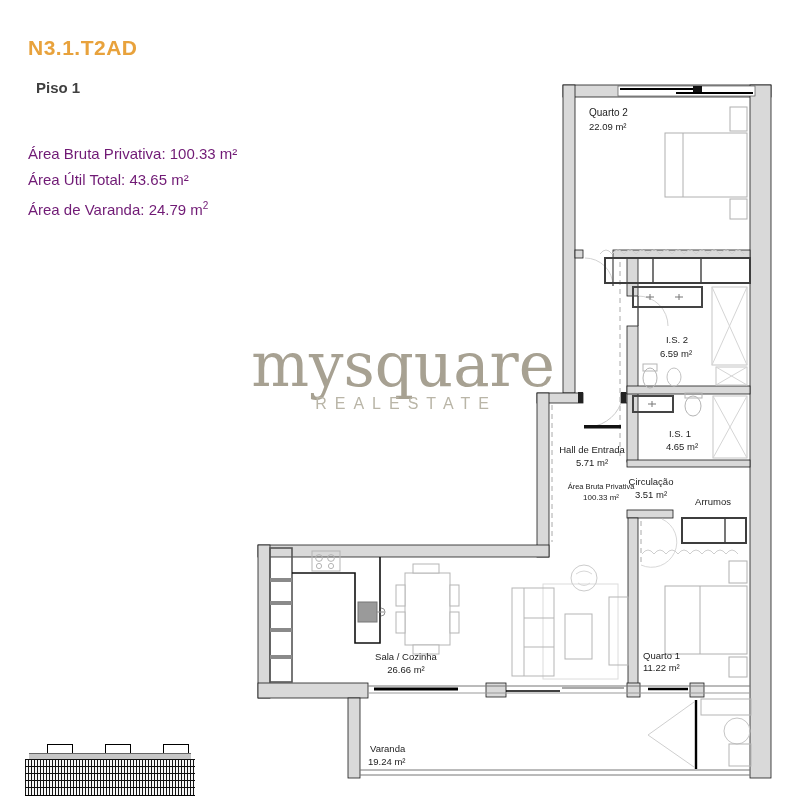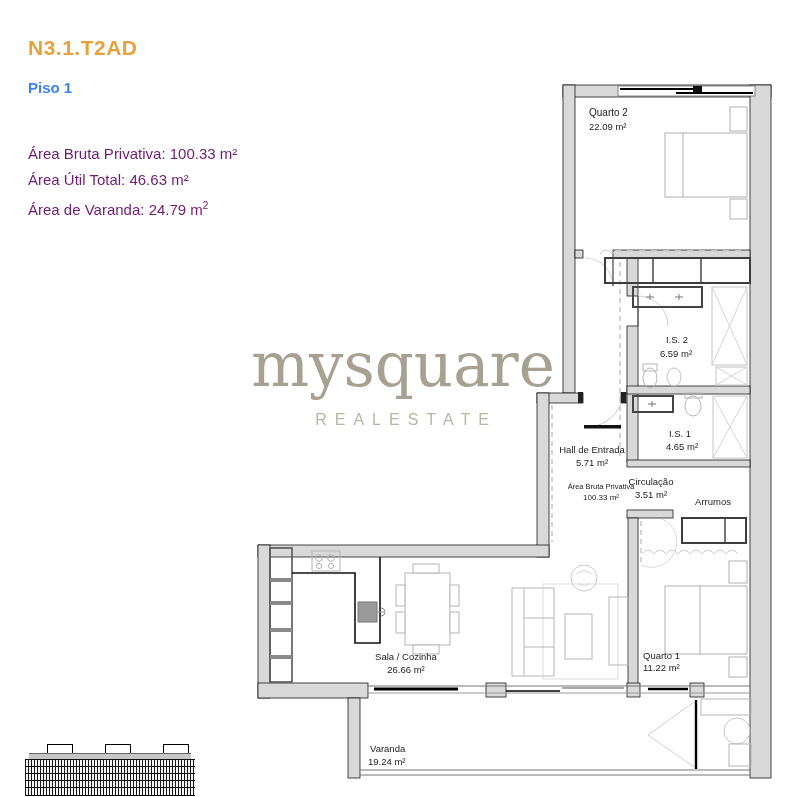--- a/index.html
+++ b/index.html
@@ -1,48 +1,48 @@
 <!DOCTYPE html>
 <html><head>
 <meta charset="utf-8">
 <style>
   html,body{margin:0;padding:0;background:#ffffff;width:792px;height:797px;overflow:hidden;
     font-family:"Liberation Sans",sans-serif;}
   .abs{position:absolute;}
   #page{position:relative;width:792px;height:641px;background:#fff;}
 
   .title{left:28px;top:36px;font-size:21px;font-weight:700;color:#E8A23C;letter-spacing:.5px;z-index:3;}
-  .piso{left:28px;top:79px;font-size:15px;font-weight:700;color:#3b82f6;z-index:3;}
+  .piso{left:36px;top:79px;font-size:15px;font-weight:700;color:#404040;z-index:3;}
   .details{left:28px;top:141px;font-size:15px;color:#701a75;line-height:26px;z-index:3;}
   .details sup{font-size:10px;}
 
   .logo{left:238px;top:334px;width:330px;text-align:center;z-index:1;}
   .logo-name{font-family:"DejaVu Serif",serif;font-size:61px;color:#a7a192;line-height:1;text-align:center;}
-  .logo-tag{font-size:16px;letter-spacing:8px;color:#b9b5a7;margin-top:16px;margin-left:6px;}
+  .logo-tag{font-size:16px;letter-spacing:8px;color:#b9b5a7;margin-top:0;margin-left:6px;}
 
   svg#plan{left:0;top:0;z-index:2;}
   svg text{font-family:"Liberation Sans",sans-serif;fill:#1c1c1c;}
 
   .elev{left:25px;top:744px;width:170px;height:52px;z-index:3;}
   .elev-roofbox{position:absolute;top:0;width:24px;height:10px;border:1px solid #000;background:#fff;}
   .elev-band{position:absolute;top:9px;left:4px;right:4px;height:6px;background:#c6c6c6;border-top:1px solid #666;}
   .elev-floor{position:absolute;left:0;right:0;height:7px;border-top:1px solid #0f0f0f;
     background:repeating-linear-gradient(90deg,#141414 0 1px,#f7f7f7 1px 3px);}
   .elev-base{position:absolute;left:0;right:0;top:51px;height:1px;background:#000;}
 </style>
 </head>
 <body>
 
 <div id="page">
 
   <div class="abs title">N3.1.T2AD</div>
   <div class="abs piso">Piso 1</div>
   <div class="abs details">
     <div>Área Bruta Privativa: 100.33 m²</div>
-    <div>Área Útil Total: 46.63 m²</div>
+    <div>Área Útil Total: 43.65 m²</div>
     <div><span>Área de Varanda: 24.79 m</span><sup>2</sup></div>
   </div>
 
   <div class="abs logo">
     <div class="logo-name">mysquare</div>
     <div class="logo-tag">REALESTATE</div>
   </div>
 
   <svg id="plan" class="abs" width="792" height="797" viewBox="0 0 792 797">
 

